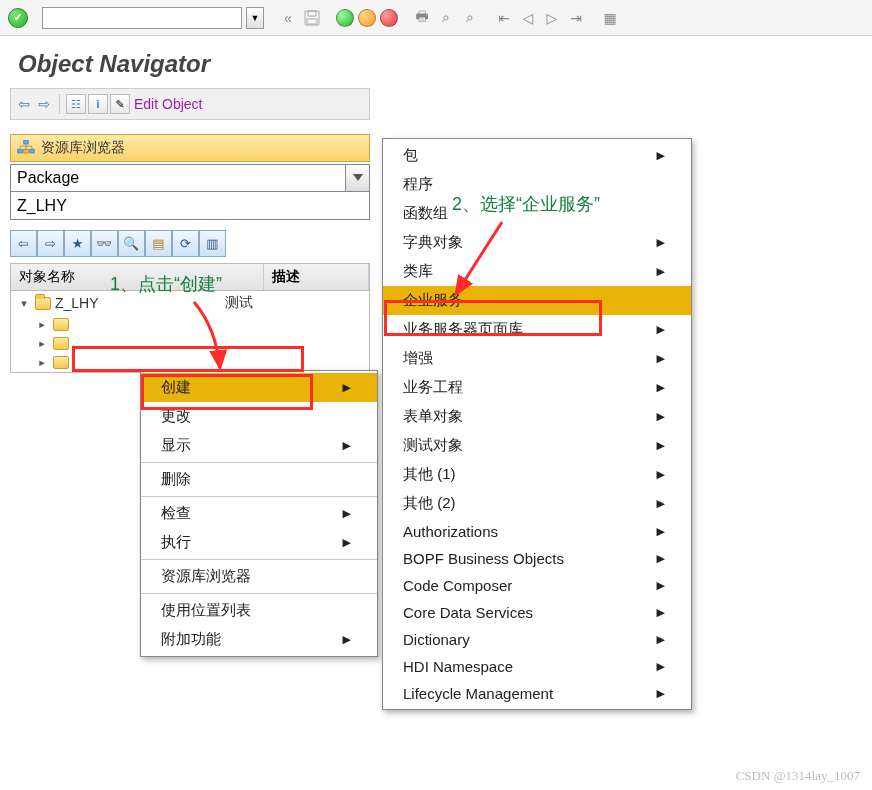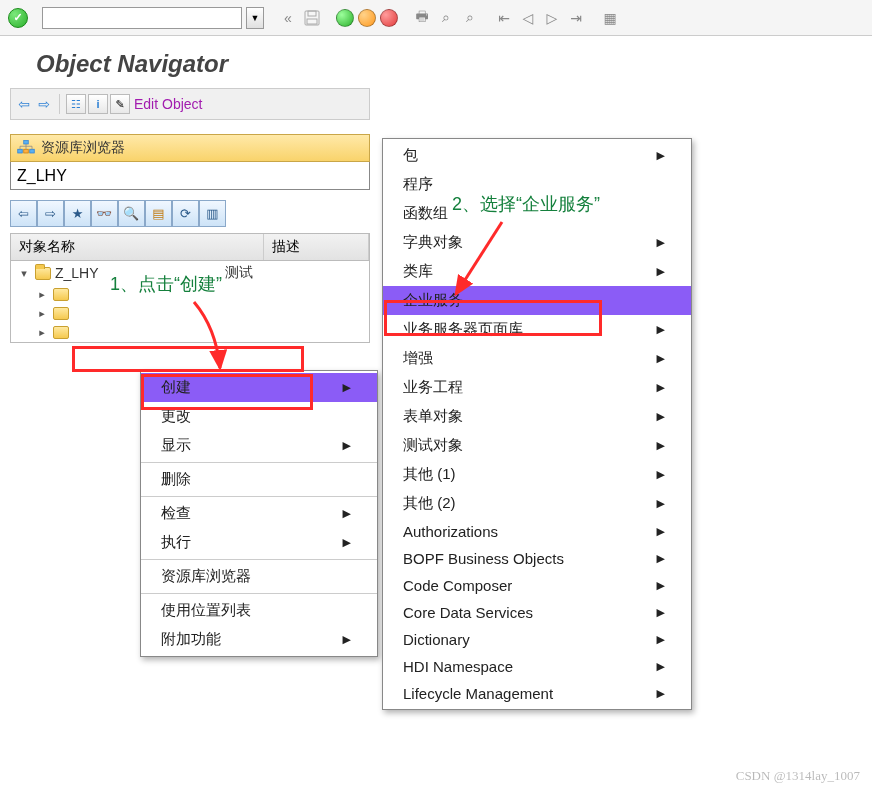--- a/index.html
+++ b/index.html
@@ -11,21 +11,21 @@
 .input-top { width: 200px; height: 22px; border: 1px solid #999; background: #fff; }
 .dd-arrow { width: 18px; height: 22px; border: 1px solid #999; background: linear-gradient(#fff,#e0e0e0); display: flex; align-items: center; justify-content: center; font-size: 9px; }
 .tb-sep { width: 6px; }
 .tb-icon { width: 20px; height: 20px; display: inline-flex; align-items: center; justify-content: center; font-size: 14px; color: #888; }
 .save-icon svg { width: 16px; height: 16px; }
 .circ-icon { width: 18px; height: 18px; border-radius: 50%; display: inline-block; border: 1px solid rgba(0,0,0,.3); }
 .circ-green { background: radial-gradient(circle at 30% 30%, #9cff9c, #2bb02b); }
 .circ-orange { background: radial-gradient(circle at 30% 30%, #ffd28a, #ff9a1f); }
 .circ-red { background: radial-gradient(circle at 30% 30%, #ff9c9c, #e23b3b); }
 
-.title-bar { padding: 14px 36px 10px; }
+.title-bar { padding: 14px 18px 10px; }
 .title-bar h1 { font-style: italic; font-weight: bold; font-size: 24px; color: #444; }
 
 .main-area { display: flex; padding: 0 10px; gap: 8px; }
 .left-pane { width: 360px; }
 
 .toolbar2 { display: flex; align-items: center; gap: 2px; padding: 2px 4px; border: 1px solid #ccc; background: #f0f0f0; height: 32px; }
 .arrow-btn { width: 18px; height: 18px; display: inline-flex; align-items: center; justify-content: center; color: #2b7fd4; font-size: 14px; }
 .vline { width: 1px; height: 20px; background: #ccc; margin: 0 4px; }
 .small-btn { width: 20px; height: 20px; border: 1px solid #bbb; background: linear-gradient(#fff,#e8e8e8); display: flex; align-items: center; justify-content: center; font-size: 11px; }
 .edit-obj { font-size: 14px; color: #a21caf; margin-left: 2px; }
@@ -38,37 +38,37 @@
 .dd-btn { width: 24px; border: 1px solid #888; border-left: none; background: linear-gradient(#fff,#ddd); display: flex; align-items: center; justify-content: center; }
 
 .input-row { border: 1px solid #888; border-top: none; height: 28px; display: flex; align-items: center; padding: 0 6px; font-size: 16px; background: #fff; }
 
 .icon-row { margin-top: 10px; display: flex; gap: 0; }
 .icon-row .ib { width: 27px; height: 27px; border: 1px solid #8aa8c9; background: linear-gradient(#f0f7ff,#cde3f7); display: flex; align-items: center; justify-content: center; font-size: 13px; color: #2b5a8a; }
 
 .grid-header { margin-top: 6px; display: flex; border: 1px solid #bbb; background: linear-gradient(#f2f2f2,#e2e2e2); }
 .grid-header .gh { padding: 4px 8px; font-size: 14px; border-right: 1px solid #ccc; }
 .gh-name { width: 253px; }
-.gh-desc { flex: 1; }
+.gh-desc { flex: 1; font-weight: bold; }
 
 .tree { border: 1px solid #bbb; border-top: none; }
 .tree-row { display: flex; align-items: center; padding: 3px 6px; font-size: 14px; color: #333; position: relative; }
 .tree-row .exp { width: 14px; text-align: center; font-size: 11px; color: #555; }
 .folder-icon { width: 16px; height: 13px; background: linear-gradient(#ffe9a0,#f5c94f); border: 1px solid #c9a030; border-radius: 2px; margin: 0 4px; position: relative; }
 .folder-icon.open::before { content: ""; position: absolute; left: -1px; top: -4px; width: 8px; height: 4px; background: #f5c94f; border: 1px solid #c9a030; border-bottom: none; border-radius: 2px 2px 0 0; }
 .indent1 { padding-left: 24px; }
 
 .right-pane { flex: 1; padding: 20px 0 0 20px; overflow: hidden; }
 .right-pane .welcome { font-size: 26px; color: #f0ab00; font-weight: bold; margin-top: 90px; }
 .right-pane .subt { font-size: 22px; color: #4a81c4; font-weight: bold; margin-top: 95px; }
 .right-pane .line { font-size: 15px; color: #333; margin-top: 38px; }
 
 .ctx-menu { position: absolute; background: #fff; border: 1px solid #888; box-shadow: 2px 3px 6px rgba(0,0,0,.3); font-size: 15px; color: #222; padding: 2px 0; z-index: 10; }
 .ctx-menu .mi { padding: 5px 26px 5px 20px; display: flex; align-items: center; justify-content: space-between; cursor: default; white-space: nowrap; }
-.ctx-menu .mi.hl { background: #8b5cf6; }
+.ctx-menu .mi.hl { background: #eab308; }
 .ctx-menu .sep { border-top: 1px solid #ccc; margin: 2px 0; }
 .ctx-menu .arr { font-size: 11px; margin-left: 20px; }
 
 .ctx1 { left: 140px; top: 370px; width: 238px; }
 .ctx2 { left: 382px; top: 138px; width: 310px; }
 
 .redbox { position: absolute; border: 3px solid #ff2a2a; pointer-events: none; z-index: 20; }
 .red-text { position: absolute; color: #15803d; font-size: 18px; font-weight: 500; z-index: 21; white-space: nowrap; }
 .arrow { position: absolute; z-index: 21; }
 
@@ -131,20 +131,30 @@
             <rect x="9" y="0" width="6" height="5" fill="#5ab0f0" stroke="#2b7fd4"></rect>
             <rect x="1" y="12" width="6" height="5" fill="#5ab0f0" stroke="#2b7fd4"></rect>
             <rect x="9" y="12" width="6" height="5" fill="#ffb040" stroke="#c07a10"></rect>
             <rect x="17" y="12" width="6" height="5" fill="#5ab0f0" stroke="#2b7fd4"></rect>
             <path d="M12 5 v3 M4 12 v-4 h16 v4 M12 8 v4" stroke="#888" fill="none"></path>
           </svg>
       </span>
       <span>资源库浏览器</span>
     </div>
 
+    <div class="select-row">
+      <div class="select-box">
+        <span>Package</span>
+      </div>
+      <div class="dd-btn">
+        <svg width="10" height="8">
+            <path d="M0 0 L10 0 L5 7 Z" fill="#555"></path>
+          </svg>
+      </div>
+    </div>
     <div class="input-row">
       <span>Z_LHY</span>
     </div>
 
     <div class="icon-row">
       <span class="ib">⇦</span>
       <span class="ib">⇨</span>
       <span class="ib">★</span>
       <span class="ib" style="color:#c07a10">👓</span>
       <span class="ib">🔍</span>

